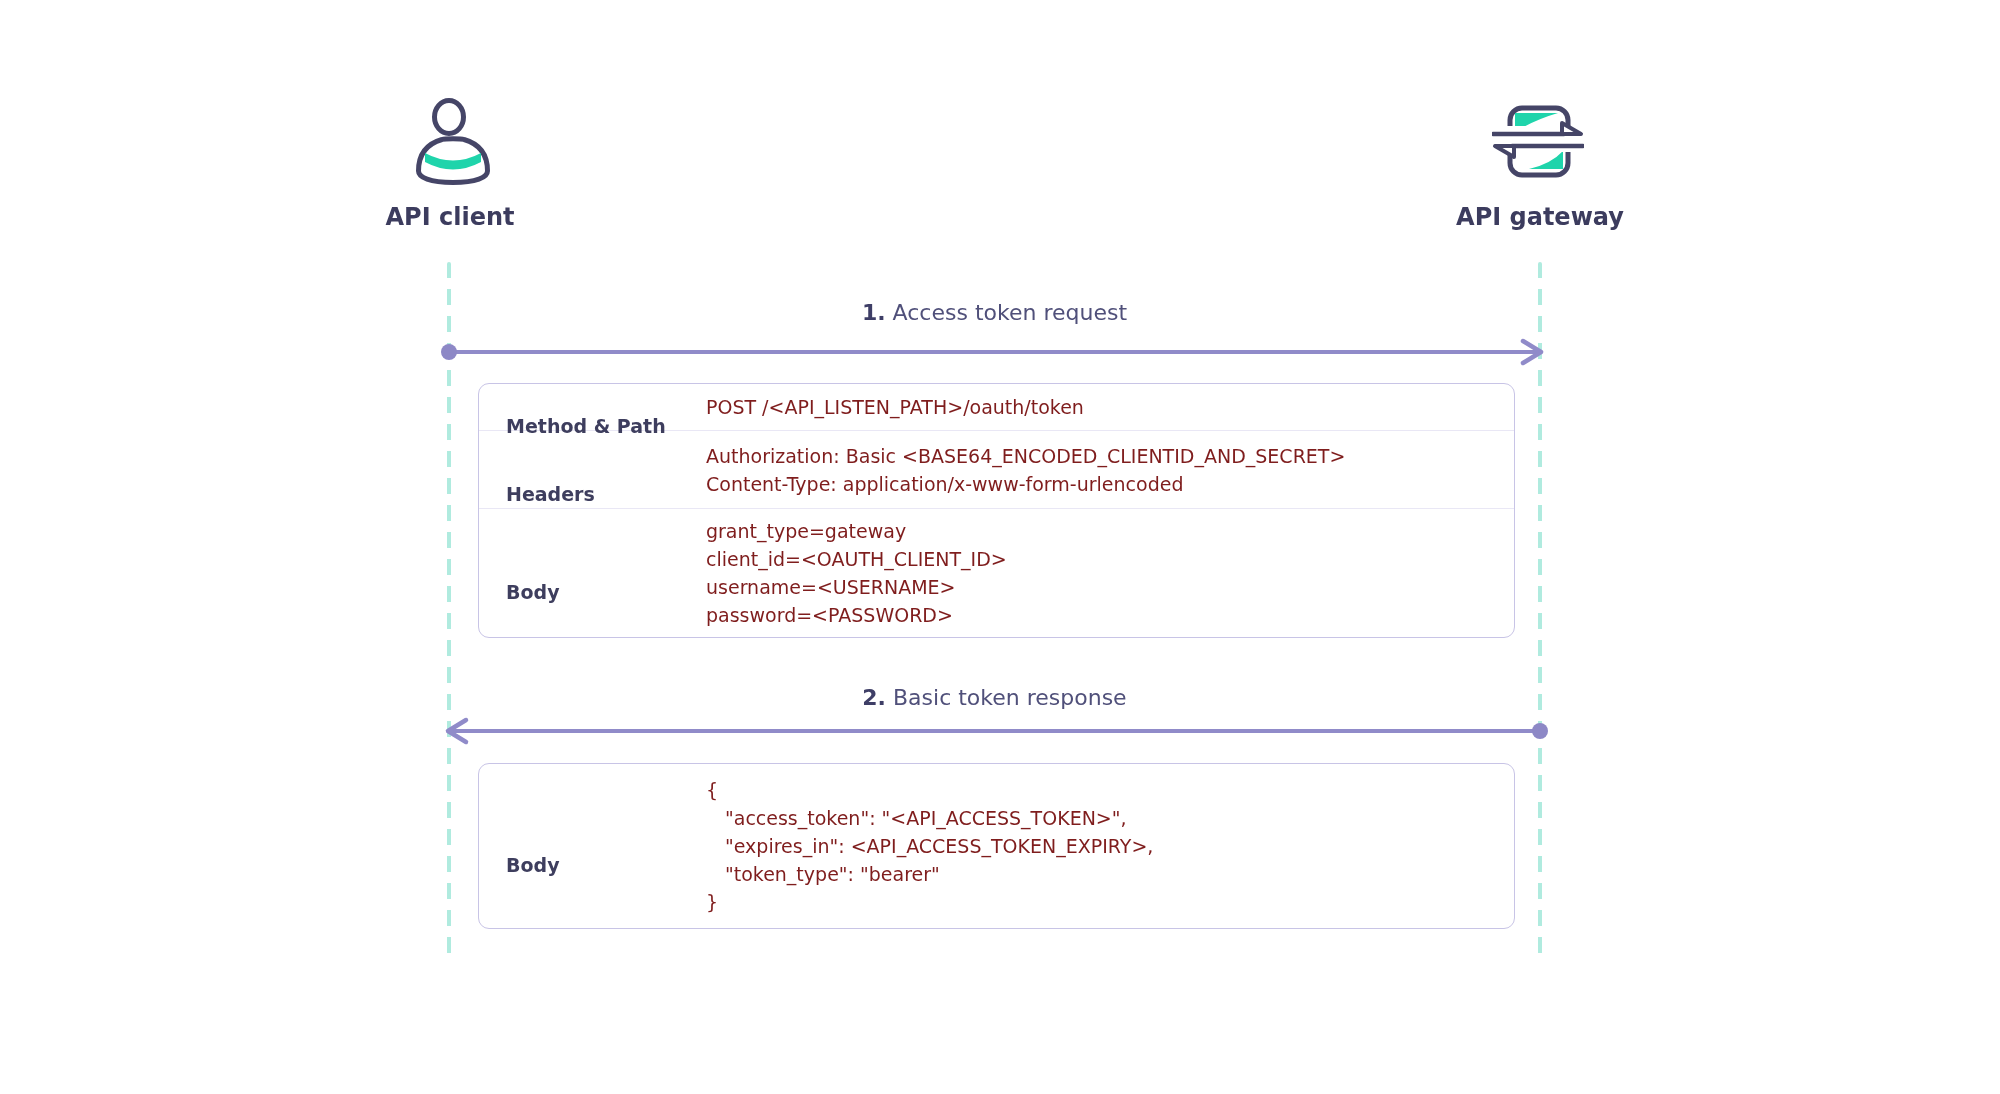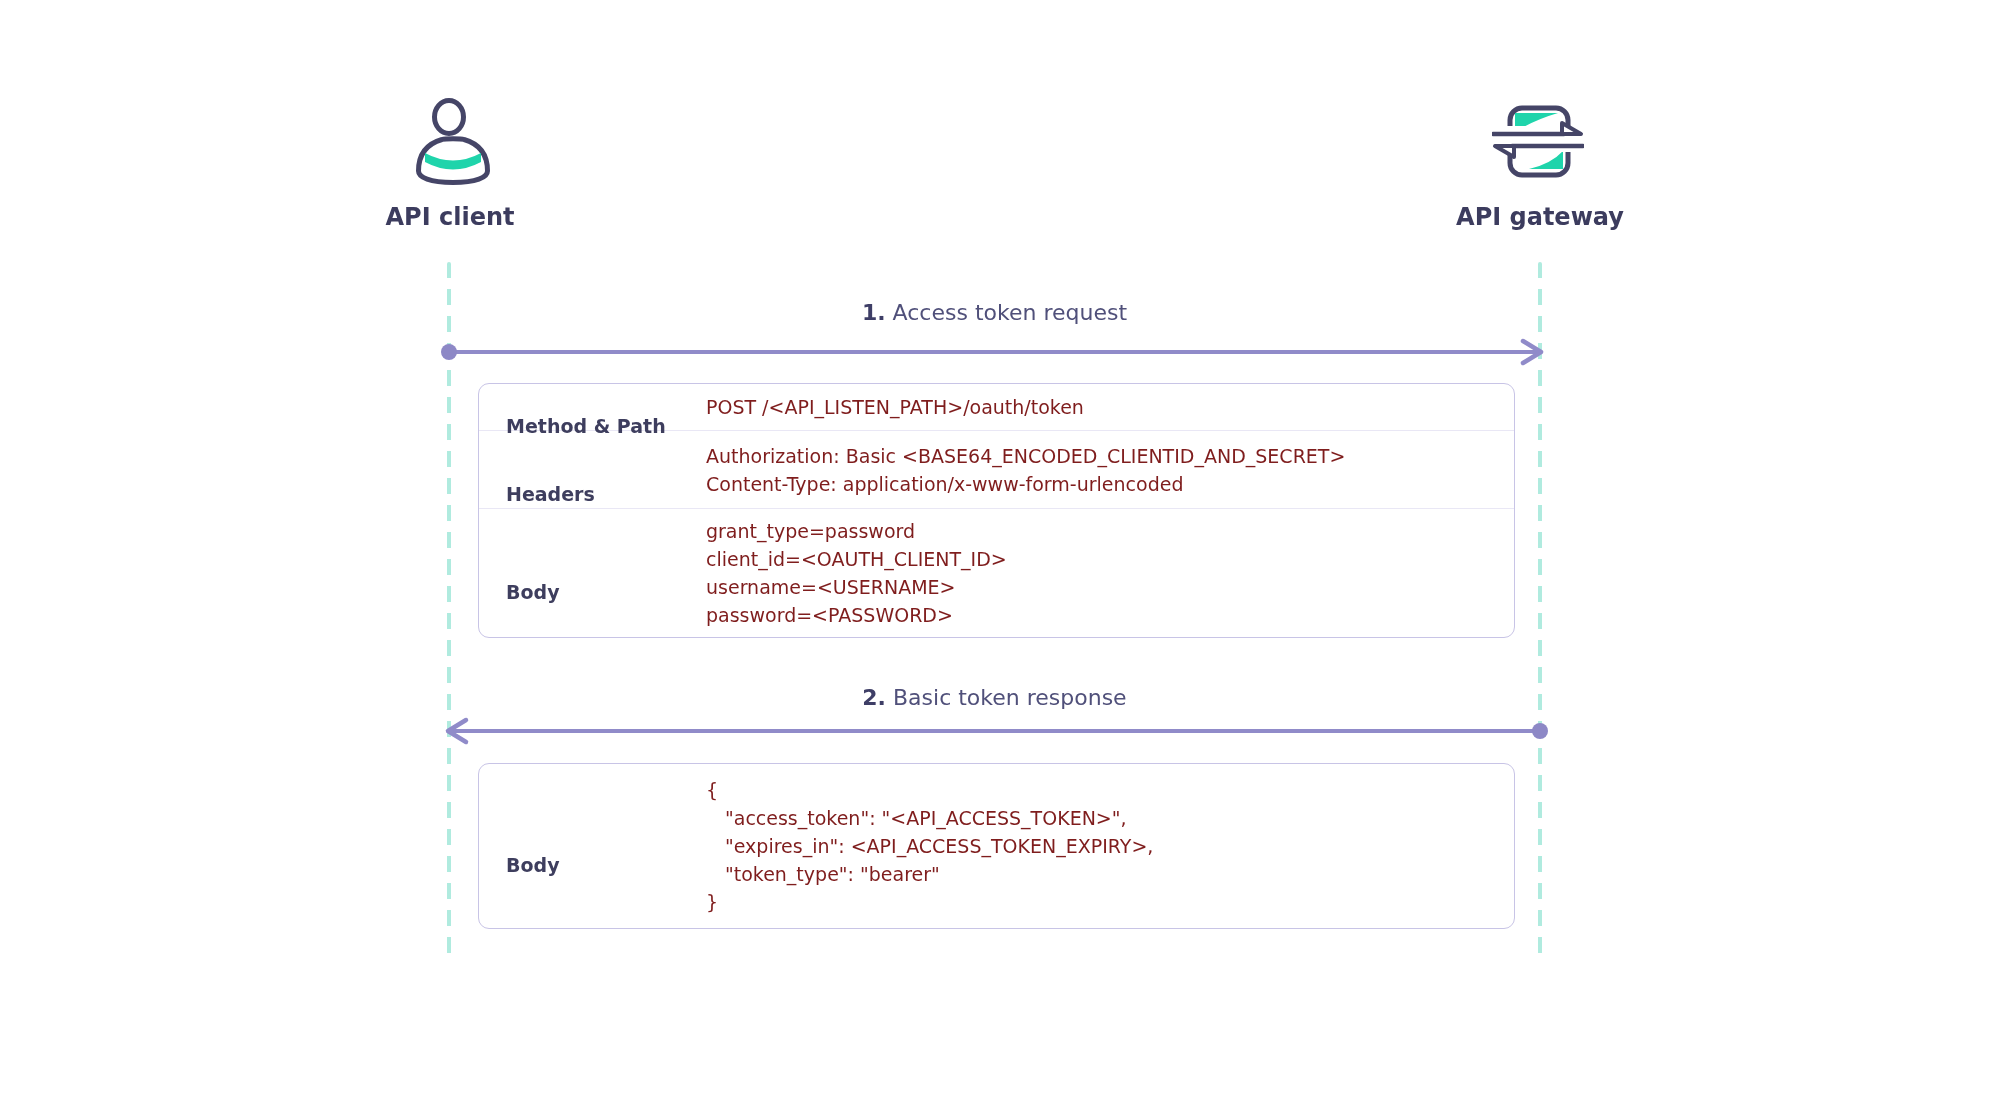--- a/index.html
+++ b/index.html
@@ -90,21 +90,21 @@
     <div class="trow v-top" style="height:78px">
       <div class="tlabel">Headers</div>
       <div class="tvalue">
         <div class="vline">Authorization: Basic &lt;BASE64_ENCODED_CLIENTID_AND_SECRET&gt;</div>
         <div class="vline">Content-Type: application/x-www-form-urlencoded</div>
       </div>
     </div>
     <div class="trow v-center" style="height:129px">
       <div class="tlabel">Body</div>
       <div class="tvalue">
-        <div class="vline">grant_type=password</div>
+        <div class="vline">grant_type=gateway</div>
         <div class="vline">client_id=&lt;OAUTH_CLIENT_ID&gt;</div>
         <div class="vline">username=&lt;USERNAME&gt;</div>
         <div class="vline">password=&lt;PASSWORD&gt;</div>
       </div>
     </div>
   </div>
 
   <div class="msg-title" style="top:681px">
     <span class="msg-step">2.</span><span>Basic token response</span>
   </div>

